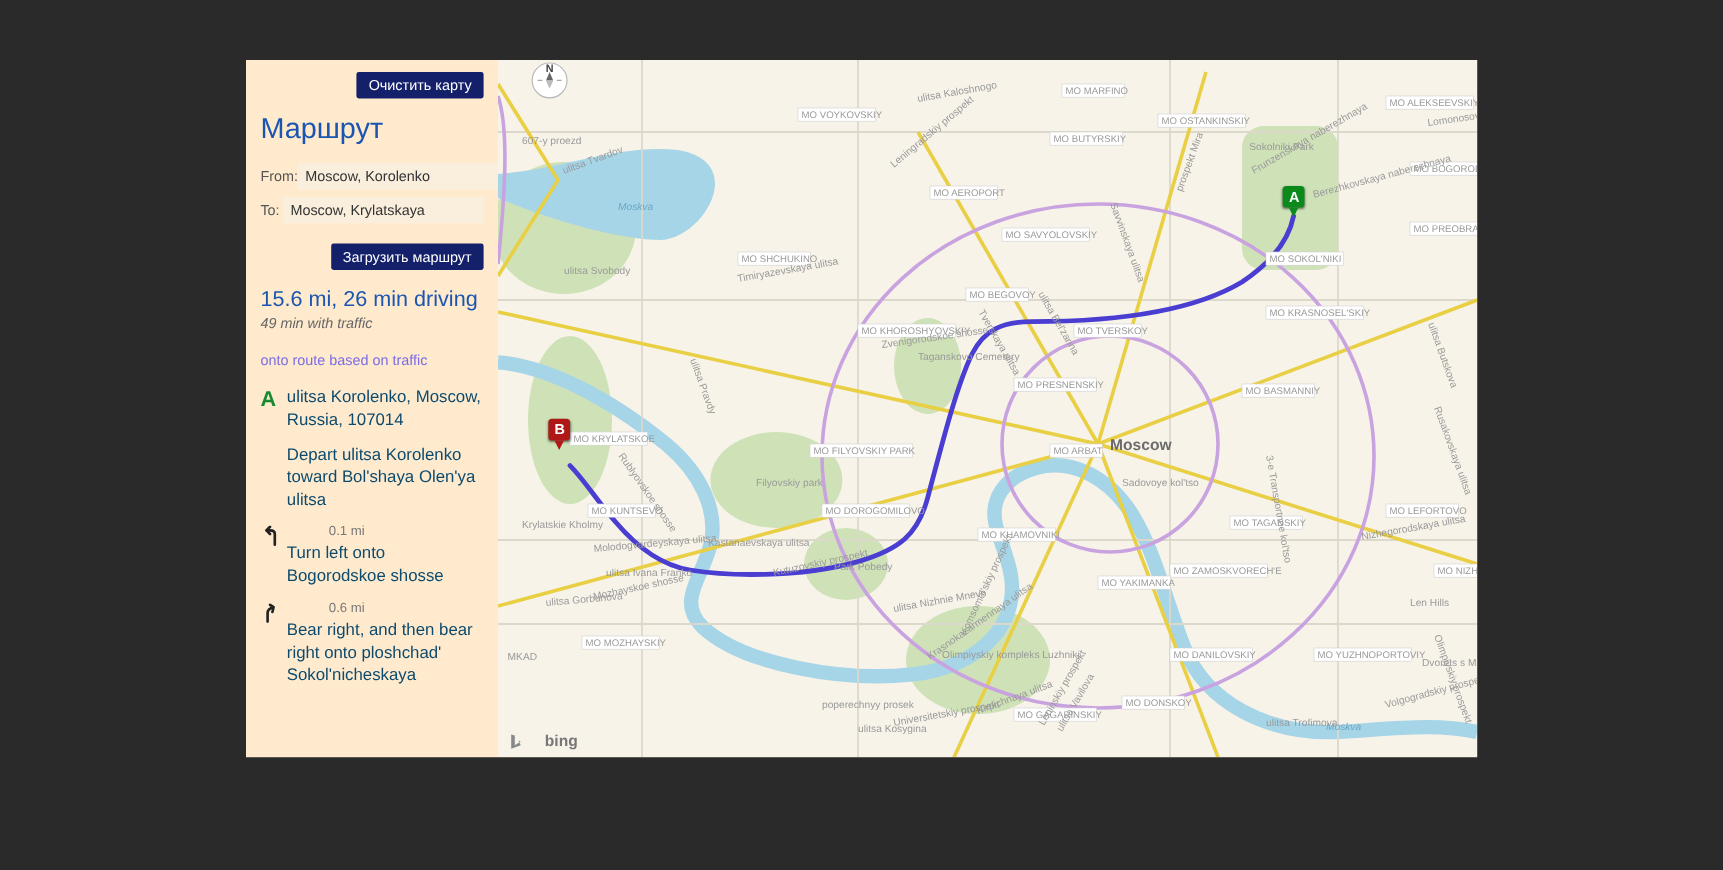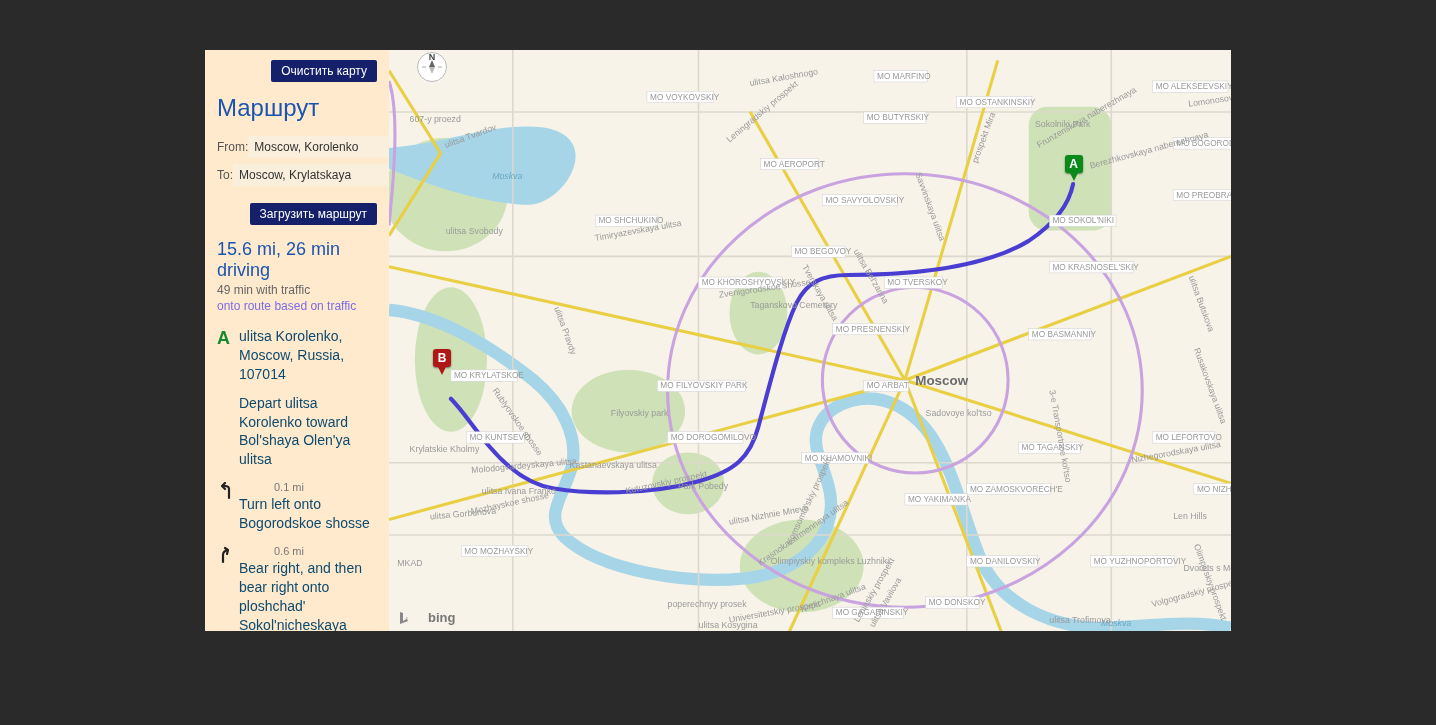--- a/index.html
+++ b/index.html
@@ -35,21 +35,21 @@
     height: 28px;
     background: #2a2a2a;
     border-radius: 0 0 40px 40px;
     margin: 0 auto;
   }
   
   .app {
     display: flex; width: 100%; height: 100%;
   }
   .side {
-    width: 184px;
+    width: 210px;
     background: #ffeacd;
     padding: 10px 12px 0 12px;
     box-sizing: border-box;
     position: relative;
     overflow: hidden;
     font-size: 13px;
     color: #163f6b;
   }
   .side .top-btn-row { text-align: right; }
   .btn {
@@ -82,21 +82,21 @@
     color: #333;
     outline: none;
   }
   .load-row { text-align: right; margin-top: 17px; margin-bottom: 14px;}
   .summary {
     font-size: 18px;
     color: #1a55b1;
     margin-bottom: 2px;
   }
   .traffic-sub {
-    font-size: 12px; color: #666; margin-bottom: 1px;
+    font-size: 12px; color: #666; margin-bottom: 16px; font-style: italic;
   }
   .traffic-link {
     font-size: 12px; color: #7a6ce6; cursor: pointer;
     margin-bottom: 14px; display: inline-block;
   }
   .step {
     display: flex;
     margin-bottom: 12px;
   }
   .step-icon {

